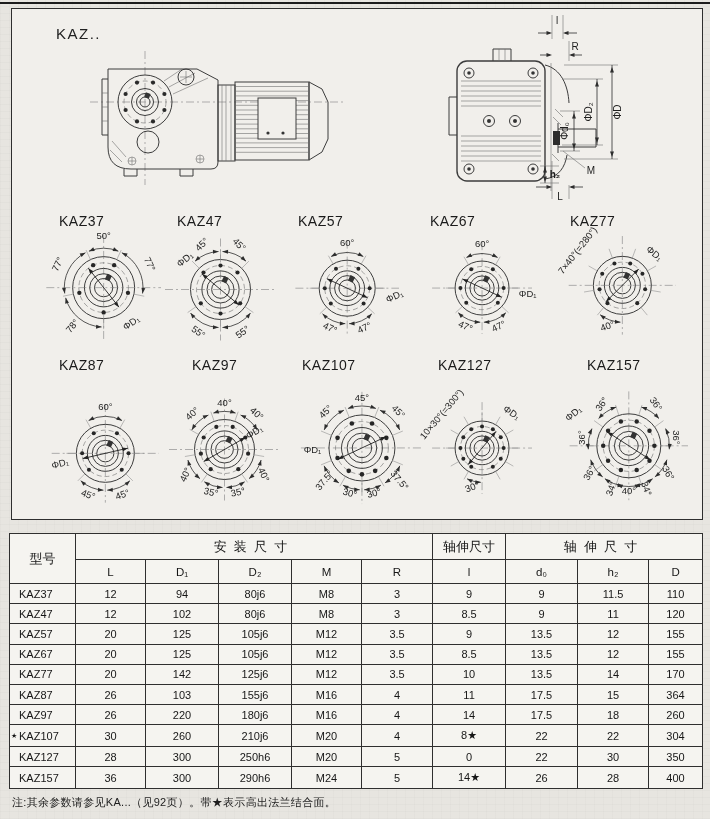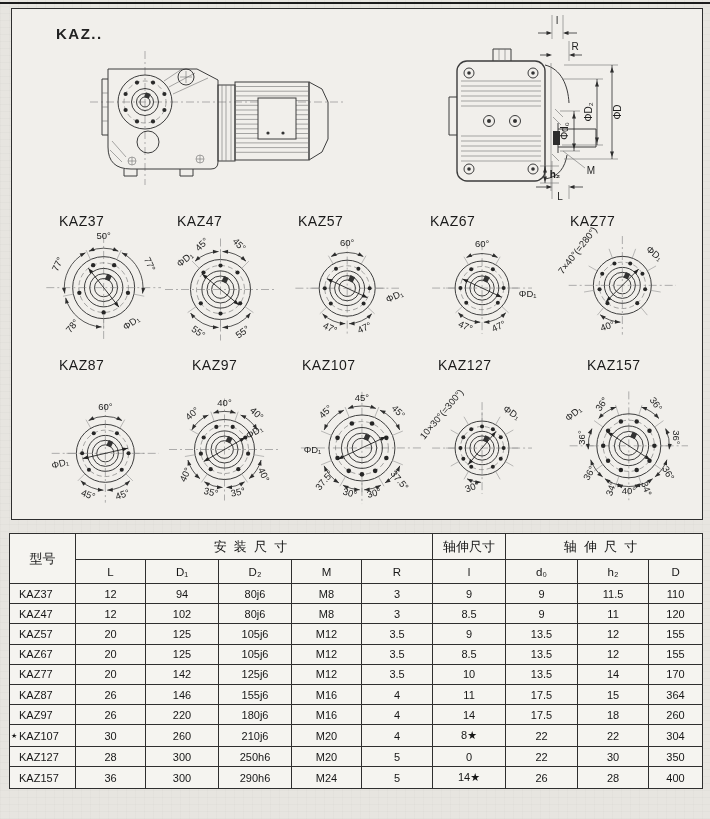--- a/index.html
+++ b/index.html
@@ -2,21 +2,21 @@
 <html><head>
 <meta charset="utf-8">
 <style>
   html,body{margin:0;padding:0;background:#d8d6d1;}
   .page{position:relative;width:710px;height:819px;background:#e7e5e0;font-family:"Liberation Sans",sans-serif;overflow:hidden;}
   .page::before{content:"";position:absolute;inset:0;pointer-events:none;
     background-image:repeating-linear-gradient(0deg,rgba(0,0,0,.02) 0 1px,transparent 1px 7px),
                      repeating-linear-gradient(90deg,rgba(0,0,0,.015) 0 1px,transparent 1px 9px);}
   .top-rule{position:absolute;left:0;top:2px;width:710px;height:2px;background:#1c1c1c;}
   .drawings-box{position:absolute;left:11px;top:8px;width:690px;height:510px;border:1.6px solid #2e2e2e;background:#f1efeb;}
-  .kaz-label{position:absolute;left:44px;top:16px;font-size:15px;letter-spacing:1.5px;color:#222;font-weight:bold;}
+  .kaz-label{position:absolute;left:44px;top:16px;font-size:15px;letter-spacing:1.5px;color:#222;}
   .main-art{position:absolute;left:0;top:0;}
   .ftitle{position:absolute;font-size:14px;color:#1b1b1b;letter-spacing:.5px;}
   .flange-svg{position:absolute;overflow:visible;}
   svg .s{stroke:#3c3c3c;fill:none;stroke-width:1;}
   svg .s2{stroke-width:1.4;}
   svg .thin{stroke:#6e6e6e;fill:none;stroke-width:.6;}
   svg .cl{stroke:#8f8f8f;fill:none;stroke-width:.7;stroke-dasharray:8 3 2 3;}
   svg .dimln{stroke:#2d2d2d;fill:none;stroke-width:.8;}
   svg text.dim{font-family:"Liberation Sans",sans-serif;font-size:10px;fill:#1d1d1d;}
   svg text.dimb{font-weight:bold;}
@@ -755,21 +755,21 @@
           <td>M12</td>
           <td>3.5</td>
           <td>10</td>
           <td>13.5</td>
           <td>14</td>
           <td>170</td>
         </tr>
         <tr>
           <td class="model">KAZ87</td>
           <td>26</td>
-          <td>146</td>
+          <td>103</td>
           <td>155j6</td>
           <td>M16</td>
           <td>4</td>
           <td>11</td>
           <td>17.5</td>
           <td>15</td>
           <td>364</td>
         </tr>
         <tr>
           <td class="model">KAZ97</td>
@@ -815,13 +815,14 @@
           <td>M24</td>
           <td>5</td>
           <td>14★</td>
           <td>26</td>
           <td>28</td>
           <td>400</td>
         </tr>
       </tbody>
     </table>
 
+  <div class="note">注:其余参数请参见KA...（见92页）。带★表示高出法兰结合面。</div>
 </div>
 
 </body></html>

